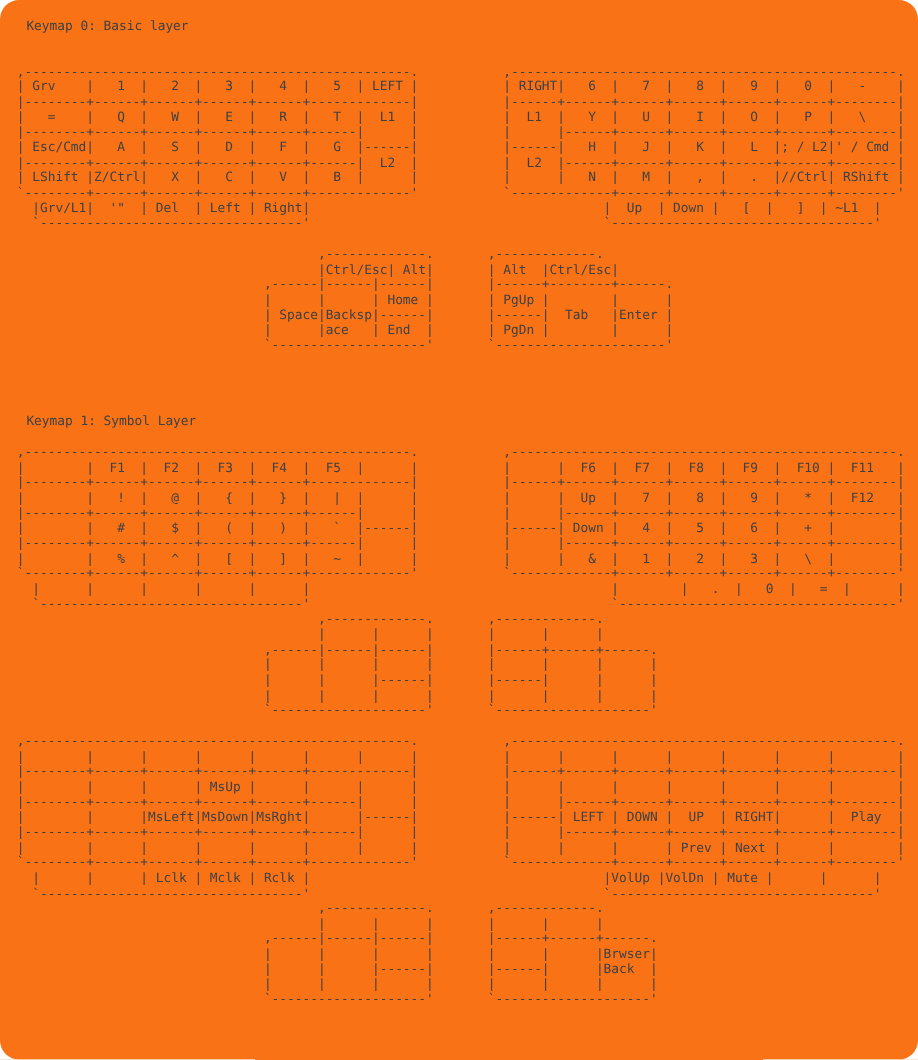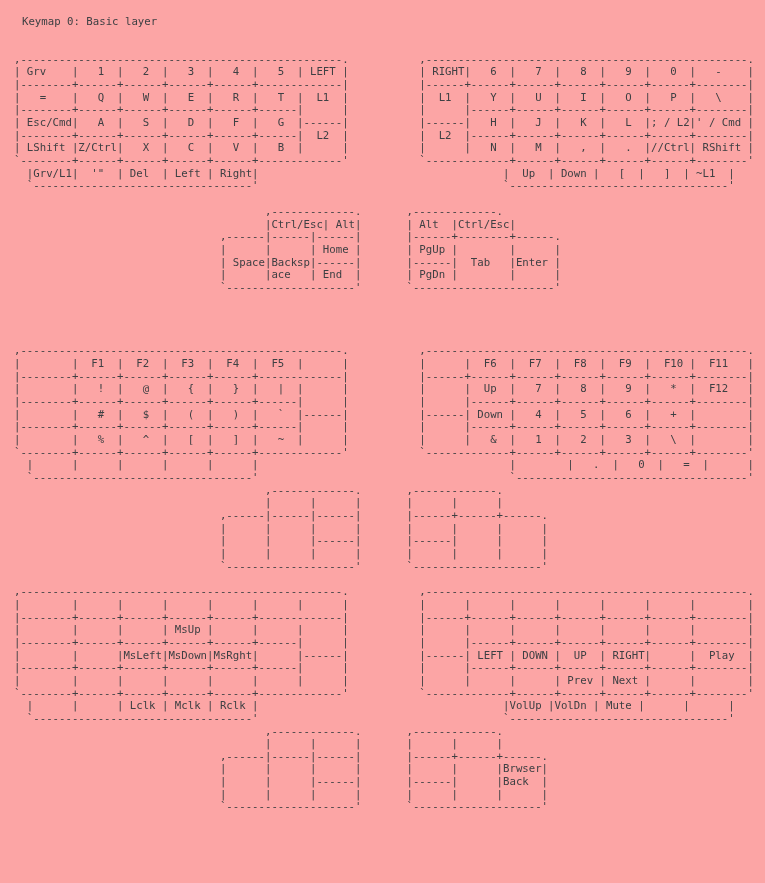--- a/index.html
+++ b/index.html
@@ -31,21 +31,21 @@
   .km1 .km-title { margin-bottom: 13px; }
   .km1 .art-main { margin-bottom: 0; }
   .km1 .art-thumb { margin-bottom: 13px; }
   .km2 .km-title { margin-bottom: 13px; }
   .km2 .art-main { margin-bottom: 0; }
   .km2 .art-thumb { margin-bottom: 0; }
 </style>
 </head>
 <body>
 
-<div class="page" style="background: #fca5a5;">
+<div class="page" style="background: #f97316; border-radius: 16px;">
 
   <section class="km km0">
     <div class="km-title" style="color: rgb(62, 64, 67);">Keymap 0: Basic layer</div>
     <pre class="art art-main" style="color: rgb(62, 64, 67);">,--------------------------------------------------.           ,--------------------------------------------------.
 | Grv    |   1  |   2  |   3  |   4  |   5  | LEFT |           | RIGHT|   6  |   7  |   8  |   9  |   0  |   -    |
 |--------+------+------+------+------+-------------|           |------+------+------+------+------+------+--------|
 |   =    |   Q  |   W  |   E  |   R  |   T  |  L1  |           |  L1  |   Y  |   U  |   I  |   O  |   P  |   \    |
 |--------+------+------+------+------+------|      |           |      |------+------+------+------+------+--------|
 | Esc/Cmd|   A  |   S  |   D  |   F  |   G  |------|           |------|   H  |   J  |   K  |   L  |; / L2|' / Cmd |
 |--------+------+------+------+------+------|  L2  |           |  L2  |------+------+------+------+------+--------|
@@ -56,20 +56,21 @@
     <pre class="art art-thumb" style="color: rgb(62, 64, 67);">                                       ,-------------.       ,-------------.
                                        |Ctrl/Esc| Alt|       | Alt  |Ctrl/Esc|
                                 ,------|------|------|       |------+--------+------.
                                 |      |      | Home |       | PgUp |        |      |
                                 | Space|Backsp|------|       |------|  Tab   |Enter |
                                 |      |ace   | End  |       | PgDn |        |      |
                                 `--------------------'       `----------------------'</pre>
   </section>
 
   <section class="km km1">
+    <div class="km-title" style="color: rgb(62, 64, 67);">Keymap 1: Symbol Layer</div>
     <pre class="art art-main" style="color: rgb(62, 64, 67);">,--------------------------------------------------.           ,--------------------------------------------------.
 |        |  F1  |  F2  |  F3  |  F4  |  F5  |      |           |      |  F6  |  F7  |  F8  |  F9  |  F10 |  F11   |
 |--------+------+------+------+------+-------------|           |------+------+------+------+------+------+--------|
 |        |   !  |   @  |   {  |   }  |   |  |      |           |      |  Up  |   7  |   8  |   9  |   *  |  F12   |
 |--------+------+------+------+------+------|      |           |      |------+------+------+------+------+--------|
 |        |   #  |   $  |   (  |   )  |   `  |------|           |------| Down |   4  |   5  |   6  |   +  |        |
 |--------+------+------+------+------+------|      |           |      |------+------+------+------+------+--------|
 |        |   %  |   ^  |   [  |   ]  |   ~  |      |           |      |   &amp;  |   1  |   2  |   3  |   \  |        |
 `--------+------+------+------+------+-------------'           `-------------+------+------+------+------+--------'
   |      |      |      |      |      |                                       |        |   .  |   0  |   =  |      |

